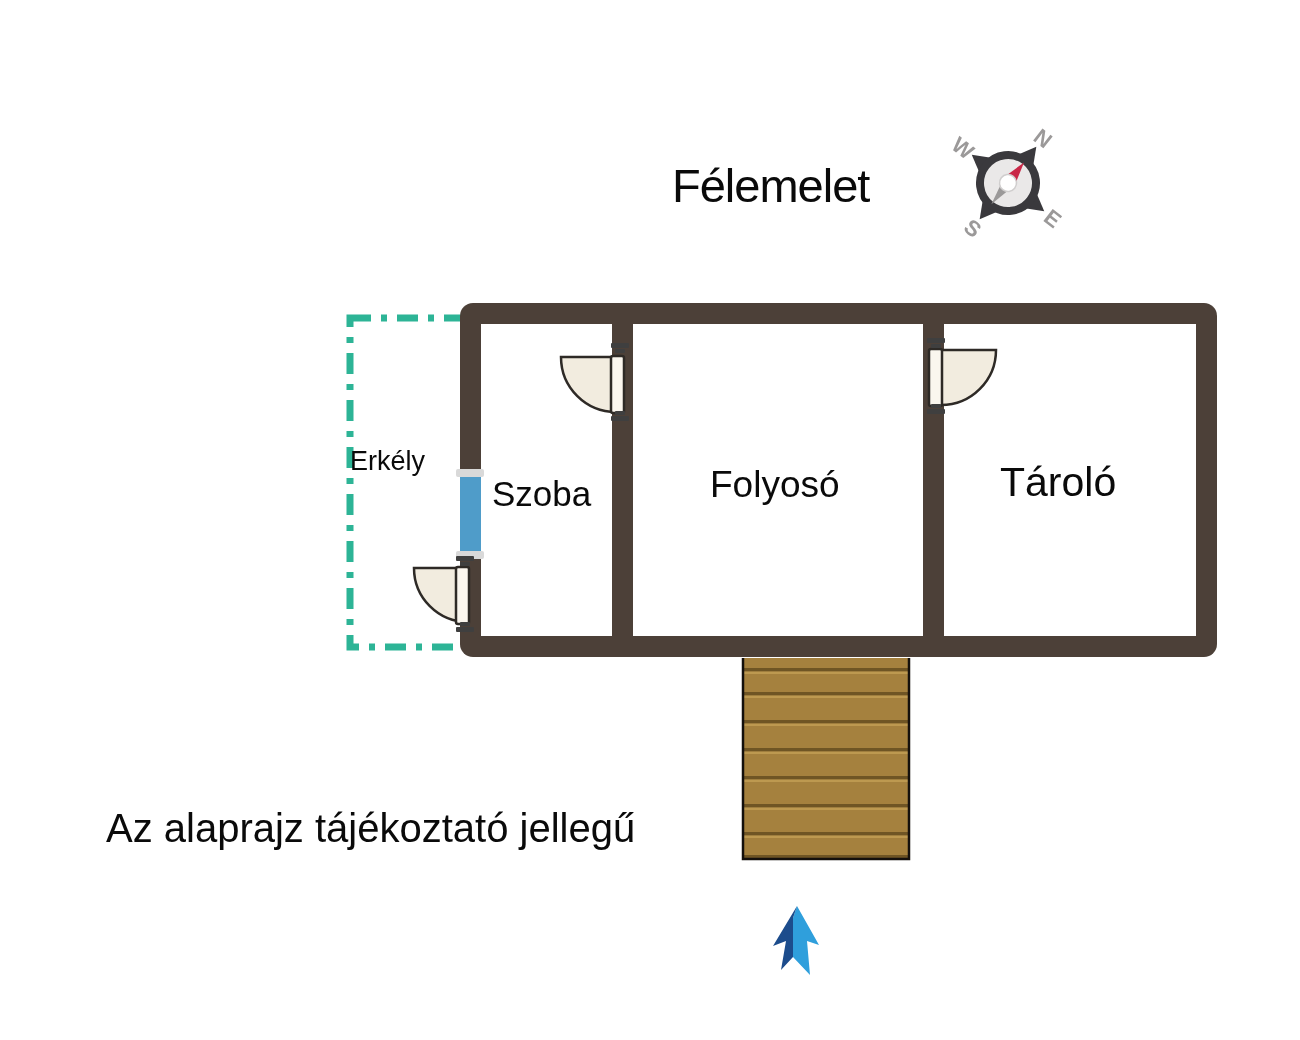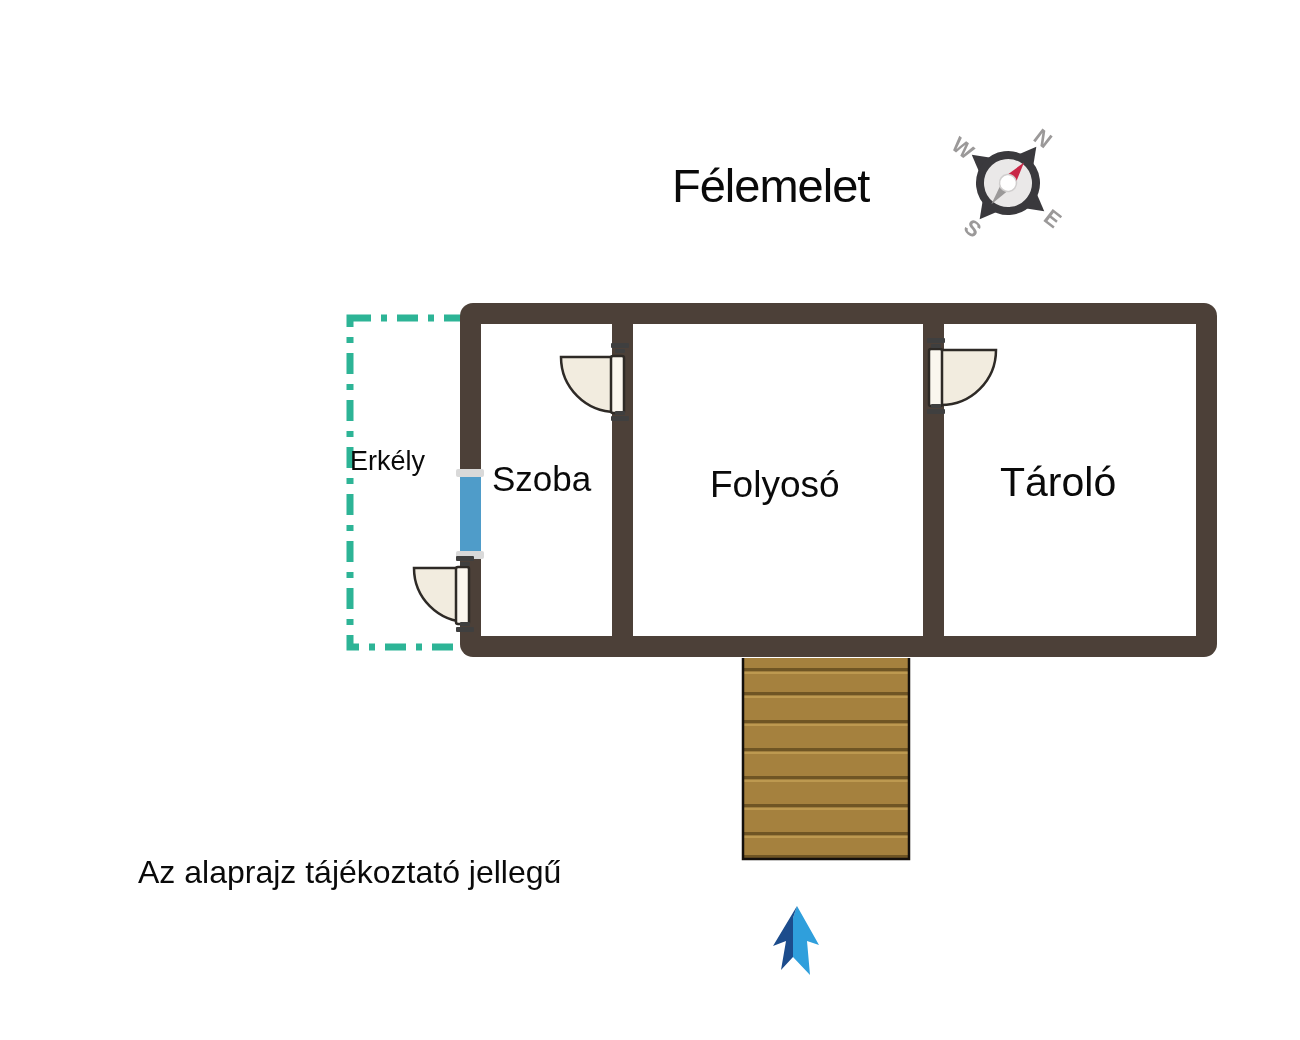--- a/index.html
+++ b/index.html
@@ -13,24 +13,24 @@
   #planSvg{position:absolute;left:0;top:0;}
   .label{
     position:absolute;
     font-weight:400;
     color:var(--label-text);
     white-space:nowrap;
     line-height:1;
   }
   #title-label{left:672px;top:162px;font-size:47px;letter-spacing:-1px;}
   #erkely-label{left:350px;top:448px;font-size:27px;}
-  #szoba-label{left:492px;top:461px;font-size:35px;text-align:right;}
+  #szoba-label{left:492px;top:476px;font-size:35px;text-align:right;}
   #folyoso-label{left:710px;top:466px;font-size:37px;text-align:right;}
   #tarolo-label{left:1000px;top:462px;font-size:41px;}
-  #note-label{left:106px;top:856px;font-size:32px;margin-left:32px;}
+  #note-label{left:106px;top:808px;font-size:40px;}
   .wallfill{fill:var(--wall);}
   .roomfloor{fill:#ffffff;}
   .balcony-line{fill:none;stroke:var(--balcony-outline);stroke-width:7;stroke-dasharray:21 10 6 10;}
   .door{fill:var(--door-fill);stroke:var(--door-stroke);stroke-width:2.5;}
   .doorleaf{fill:#faf6ee;stroke:var(--door-stroke);stroke-width:2.5;}
   .hinge{fill:#3f3f3f;}
   .winbracket{fill:#d9d9d9;}
   .window{fill:var(--window);}
   .stairbase{fill:var(--stairs-wood);}
   .stairgroove{fill:var(--stairs-groove);}

